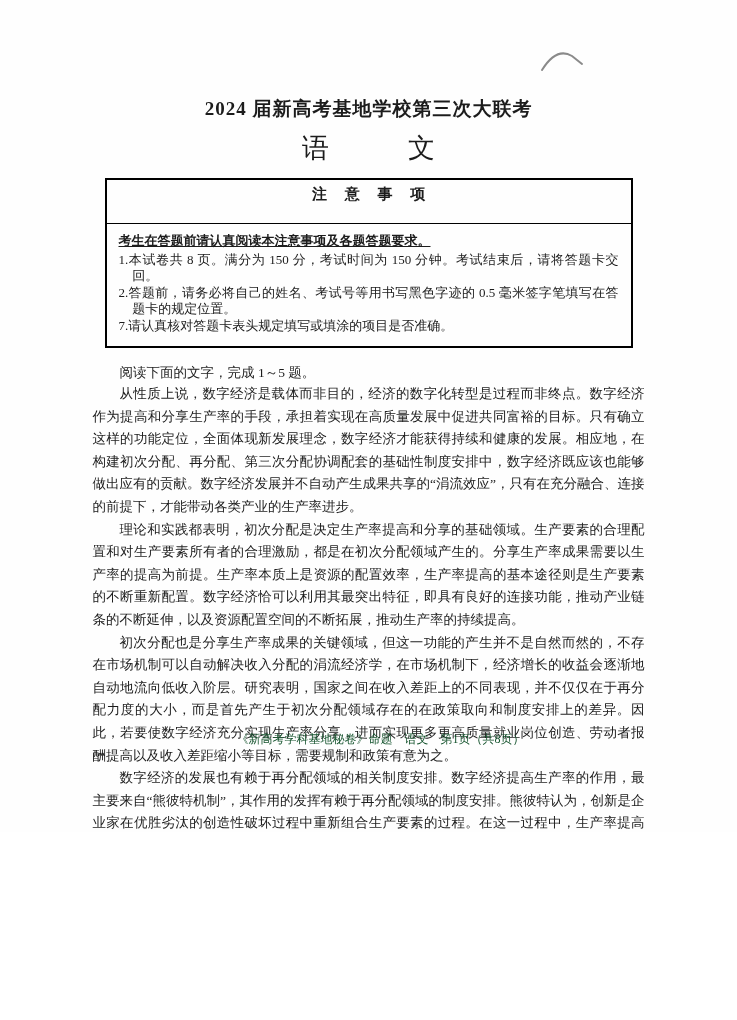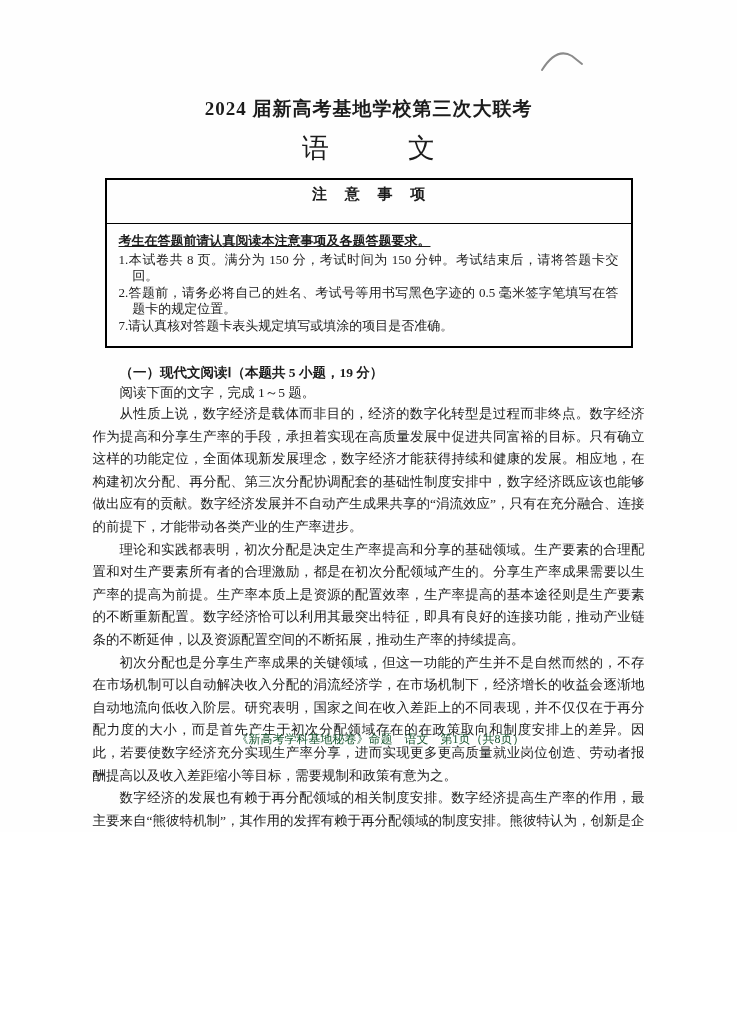--- a/index.html
+++ b/index.html
@@ -122,21 +122,20 @@
 
   <div class="notice-box">
     <div class="notice-title">注 意 事 项</div>
     <div class="notice-intro">考生在答题前请认真阅读本注意事项及各题答题要求。</div>
     <div class="notice-item">1.本试卷共 8 页。满分为 150 分，考试时间为 150 分钟。考试结束后，请将答题卡交回。</div>
     <div class="notice-item">2.答题前，请务必将自己的姓名、考试号等用书写黑色字迹的 0.5 毫米签字笔填写在答题卡的规定位置。</div>
     <div class="notice-item">7.请认真核对答题卡表头规定填写或填涂的项目是否准确。</div>
   </div>
 
   <div class="content">
-    <div class="subsection-heading">（一）现代文阅读Ⅰ（本题共 5 小题，19 分）</div>
     <div class="instruction">阅读下面的文字，完成 1～5 题。</div>
     <p class="body-para">从性质上说，数字经济是载体而非目的，经济的数字化转型是过程而非终点。数字经济作为提高和分享生产率的手段，承担着实现在高质量发展中促进共同富裕的目标。只有确立这样的功能定位，全面体现新发展理念，数字经济才能获得持续和健康的发展。相应地，在构建初次分配、再分配、第三次分配协调配套的基础性制度安排中，数字经济既应该也能够做出应有的贡献。数字经济发展并不自动产生成果共享的“涓流效应”，只有在充分融合、连接的前提下，才能带动各类产业的生产率进步。</p>
     <p class="body-para">理论和实践都表明，初次分配是决定生产率提高和分享的基础领域。生产要素的合理配置和对生产要素所有者的合理激励，都是在初次分配领域产生的。分享生产率成果需要以生产率的提高为前提。生产率本质上是资源的配置效率，生产率提高的基本途径则是生产要素的不断重新配置。数字经济恰可以利用其最突出特征，即具有良好的连接功能，推动产业链条的不断延伸，以及资源配置空间的不断拓展，推动生产率的持续提高。</p>
     <p class="body-para">初次分配也是分享生产率成果的关键领域，但这一功能的产生并不是自然而然的，不存在市场机制可以自动解决收入分配的涓流经济学，在市场机制下，经济增长的收益会逐渐地自动地流向低收入阶层。研究表明，国家之间在收入差距上的不同表现，并不仅仅在于再分配力度的大小，而是首先产生于初次分配领域存在的在政策取向和制度安排上的差异。因此，若要使数字经济充分实现生产率分享，进而实现更多更高质量就业岗位创造、劳动者报酬提高以及收入差距缩小等目标，需要规制和政策有意为之。</p>
     <p class="body-para">数字经济的发展也有赖于再分配领域的相关制度安排。数字经济提高生产率的作用，最主要来自“熊彼特机制”，其作用的发挥有赖于再分配领域的制度安排。熊彼特认为，创新是企业家在优胜劣汰的创造性破坏过程中重新组合生产要素的过程。在这一过程中，生产率提高的步伐不是齐头并进的，生产率提高的效果更是云泥之别。经济合作与发展组</p>
   </div>
 
   <div class="footer">《新高考学科基地秘卷》命题　语文　第1页（共8页）</div>
 
 </div>

